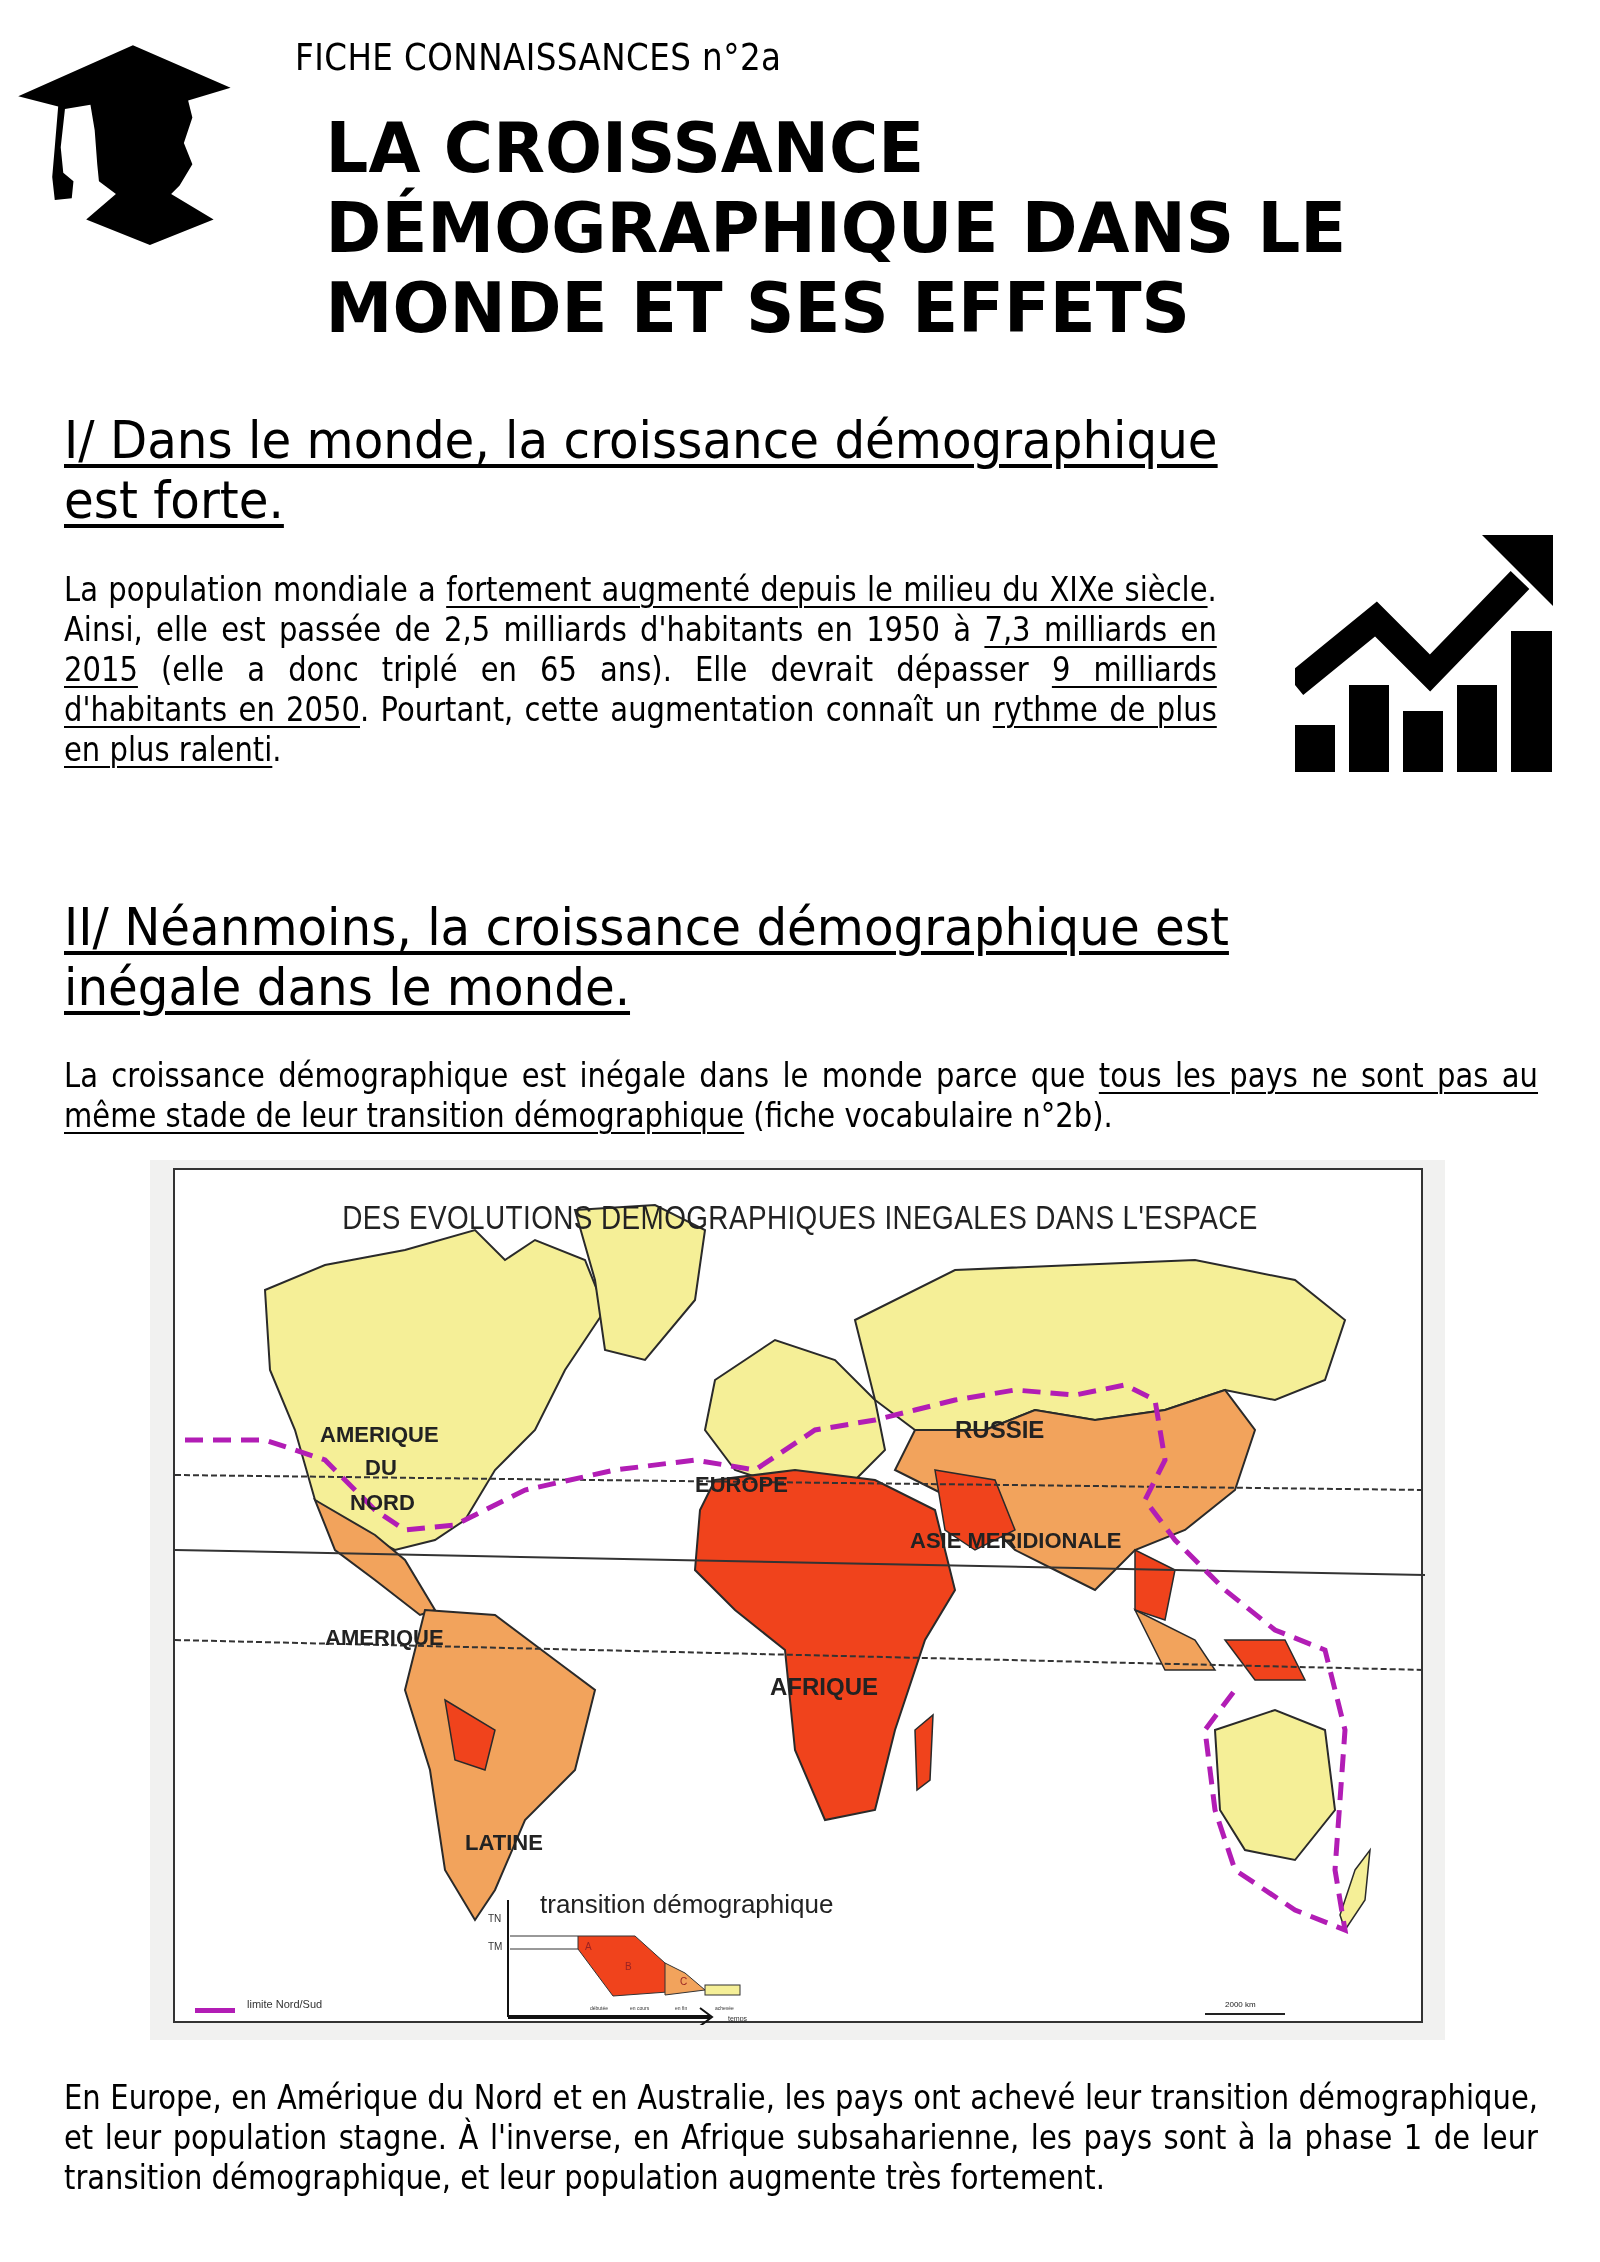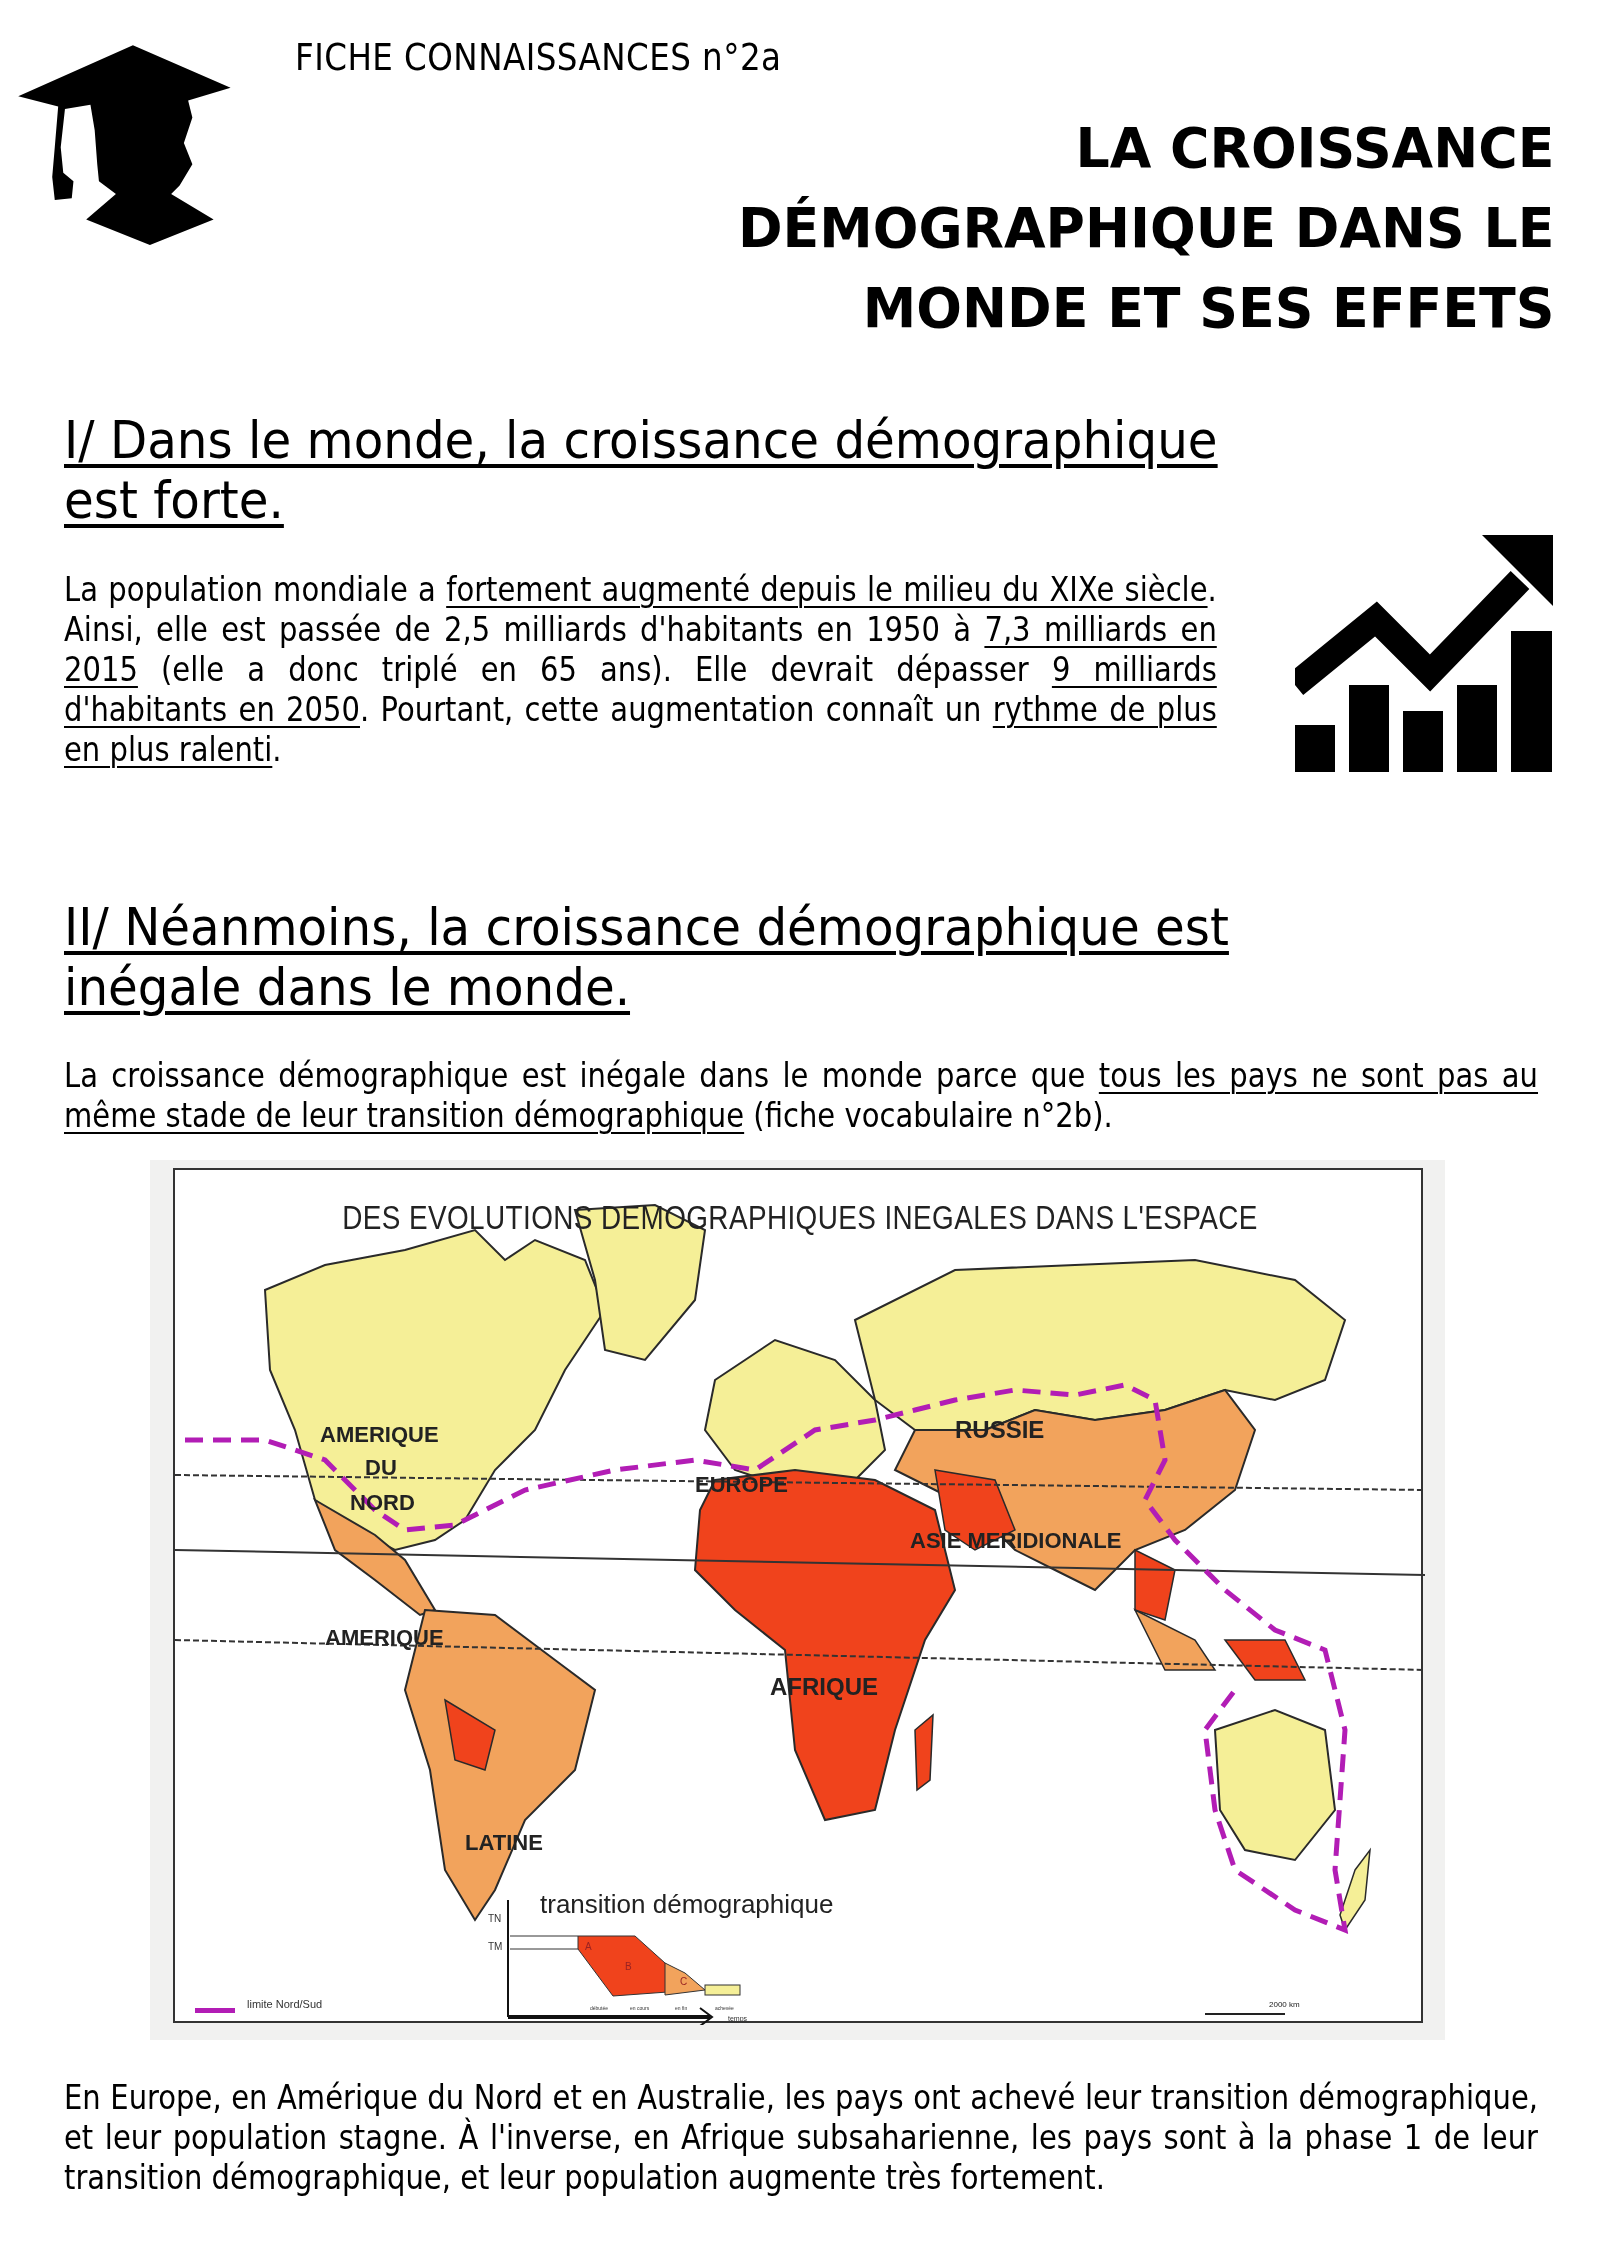--- a/index.html
+++ b/index.html
@@ -2,21 +2,21 @@
 <html><head>
 <meta charset="utf-8">
 <style>
   html, body { margin: 0; padding: 0; background: #ffffff; }
   body { width: 1600px; height: 2262px; position: relative; overflow: hidden; color: #000; font-family: "Liberation Sans", sans-serif; }
   .abs { position: absolute; }
 
   
   #grad-icon { left: 14px; top: 36px; width: 220px; width: 222px; height: 214px; }
   #fiche-label { left: 295px; top: 36px; font-size: 37px; letter-spacing: 0.5px; font-family: "DejaVu Sans", sans-serif; font-weight: normal; transform: scaleX(0.88); transform-origin: left top; white-space: nowrap; }
-  #main-title { left: 300px; top: 108px; width: 1280px; text-align: right; font-family: "DejaVu Sans", sans-serif; font-weight: bold; font-size: 56px; line-height: 80px; letter-spacing: 0px; }
+  #main-title { left: 300px; top: 108px; width: 1280px; text-align: left; font-family: "DejaVu Sans", sans-serif; font-weight: bold; font-size: 70px; line-height: 80px; letter-spacing: 0px; }
   #main-title div { transform: scaleX(0.96); }
 
   
   .section-h { left: 64px; width: 1470px; font-family: "DejaVu Sans", sans-serif; font-size: 52px; line-height: 60px; text-decoration: underline; text-decoration-thickness: 4px; text-underline-offset: 6px; transform: scaleX(0.93); transform-origin: left top; width: 1590px; }
   .section-h span { display:block; }
 
   .para { left: 64px; font-family: "DejaVu Sans", sans-serif; font-size: 33px; line-height: 40px; text-align: justify; transform-origin: left top; }
   .para u { text-decoration-thickness: 2px; text-underline-offset: 5px; }
 
   #para1 { top: 570px; width: 1310px; transform: scaleX(0.88); }
@@ -26,21 +26,21 @@
   #chart-icon { left: 1295px; top: 535px; width: 262px; height: 237px; }
 
   
   #map-frame { left: 150px; top: 1160px; width: 1295px; height: 880px; background: #f1f1f0; }
   #map-inner { left: 173px; top: 1168px; width: 1250px; height: 855px; background: #fff; border: 2px solid #333; box-sizing: border-box; }
   #map-title { left: 0; top: 28px; width: 1250px; text-align: center; font-family: "Liberation Sans", sans-serif; font-size: 34px; transform: scaleX(0.82); color: #222; letter-spacing: 0.5px; }
   #map-svg { left: 0; top: 0; }
   .region-label { font-family: "Liberation Sans", sans-serif; font-weight: bold; fill: #222; }
   #legend-line { left: 20px; top: 838px; width: 40px; height: 5px; background: #b21db5; }
   #legend-text { left: 72px; top: 828px; font-size: 11px; color: #333; font-family: "Liberation Sans", sans-serif; text-align: center; }
-  #scale-label { left: 1050px; top: 830px; font-size: 8px; color:#222;margin-left:44px; }
+  #scale-label { left: 1050px; top: 830px; font-size: 8px; color:#222; }
   #scale-bar { left: 1030px; top: 843px; width: 80px; height: 2px; background: #222; }
 </style>
 </head>
 <body>
 
 <svg id="grad-icon" class="abs" viewBox="0 0 230 220">
   <polygon points="5,70 140,10 255,60 205,75 210,95 200,125 210,150 195,175 185,185 235,215 160,245 85,215 120,185 100,170 98,150 95,110 90,80 60,85 55,130 58,160 70,170 68,190 48,192 45,165 48,130 52,82" fill="#000" transform="scale(0.88)"></polygon>
 </svg>
 <div id="fiche-label" class="abs">FICHE CONNAISSANCES n°2a</div>
 <div id="main-title" class="abs">

